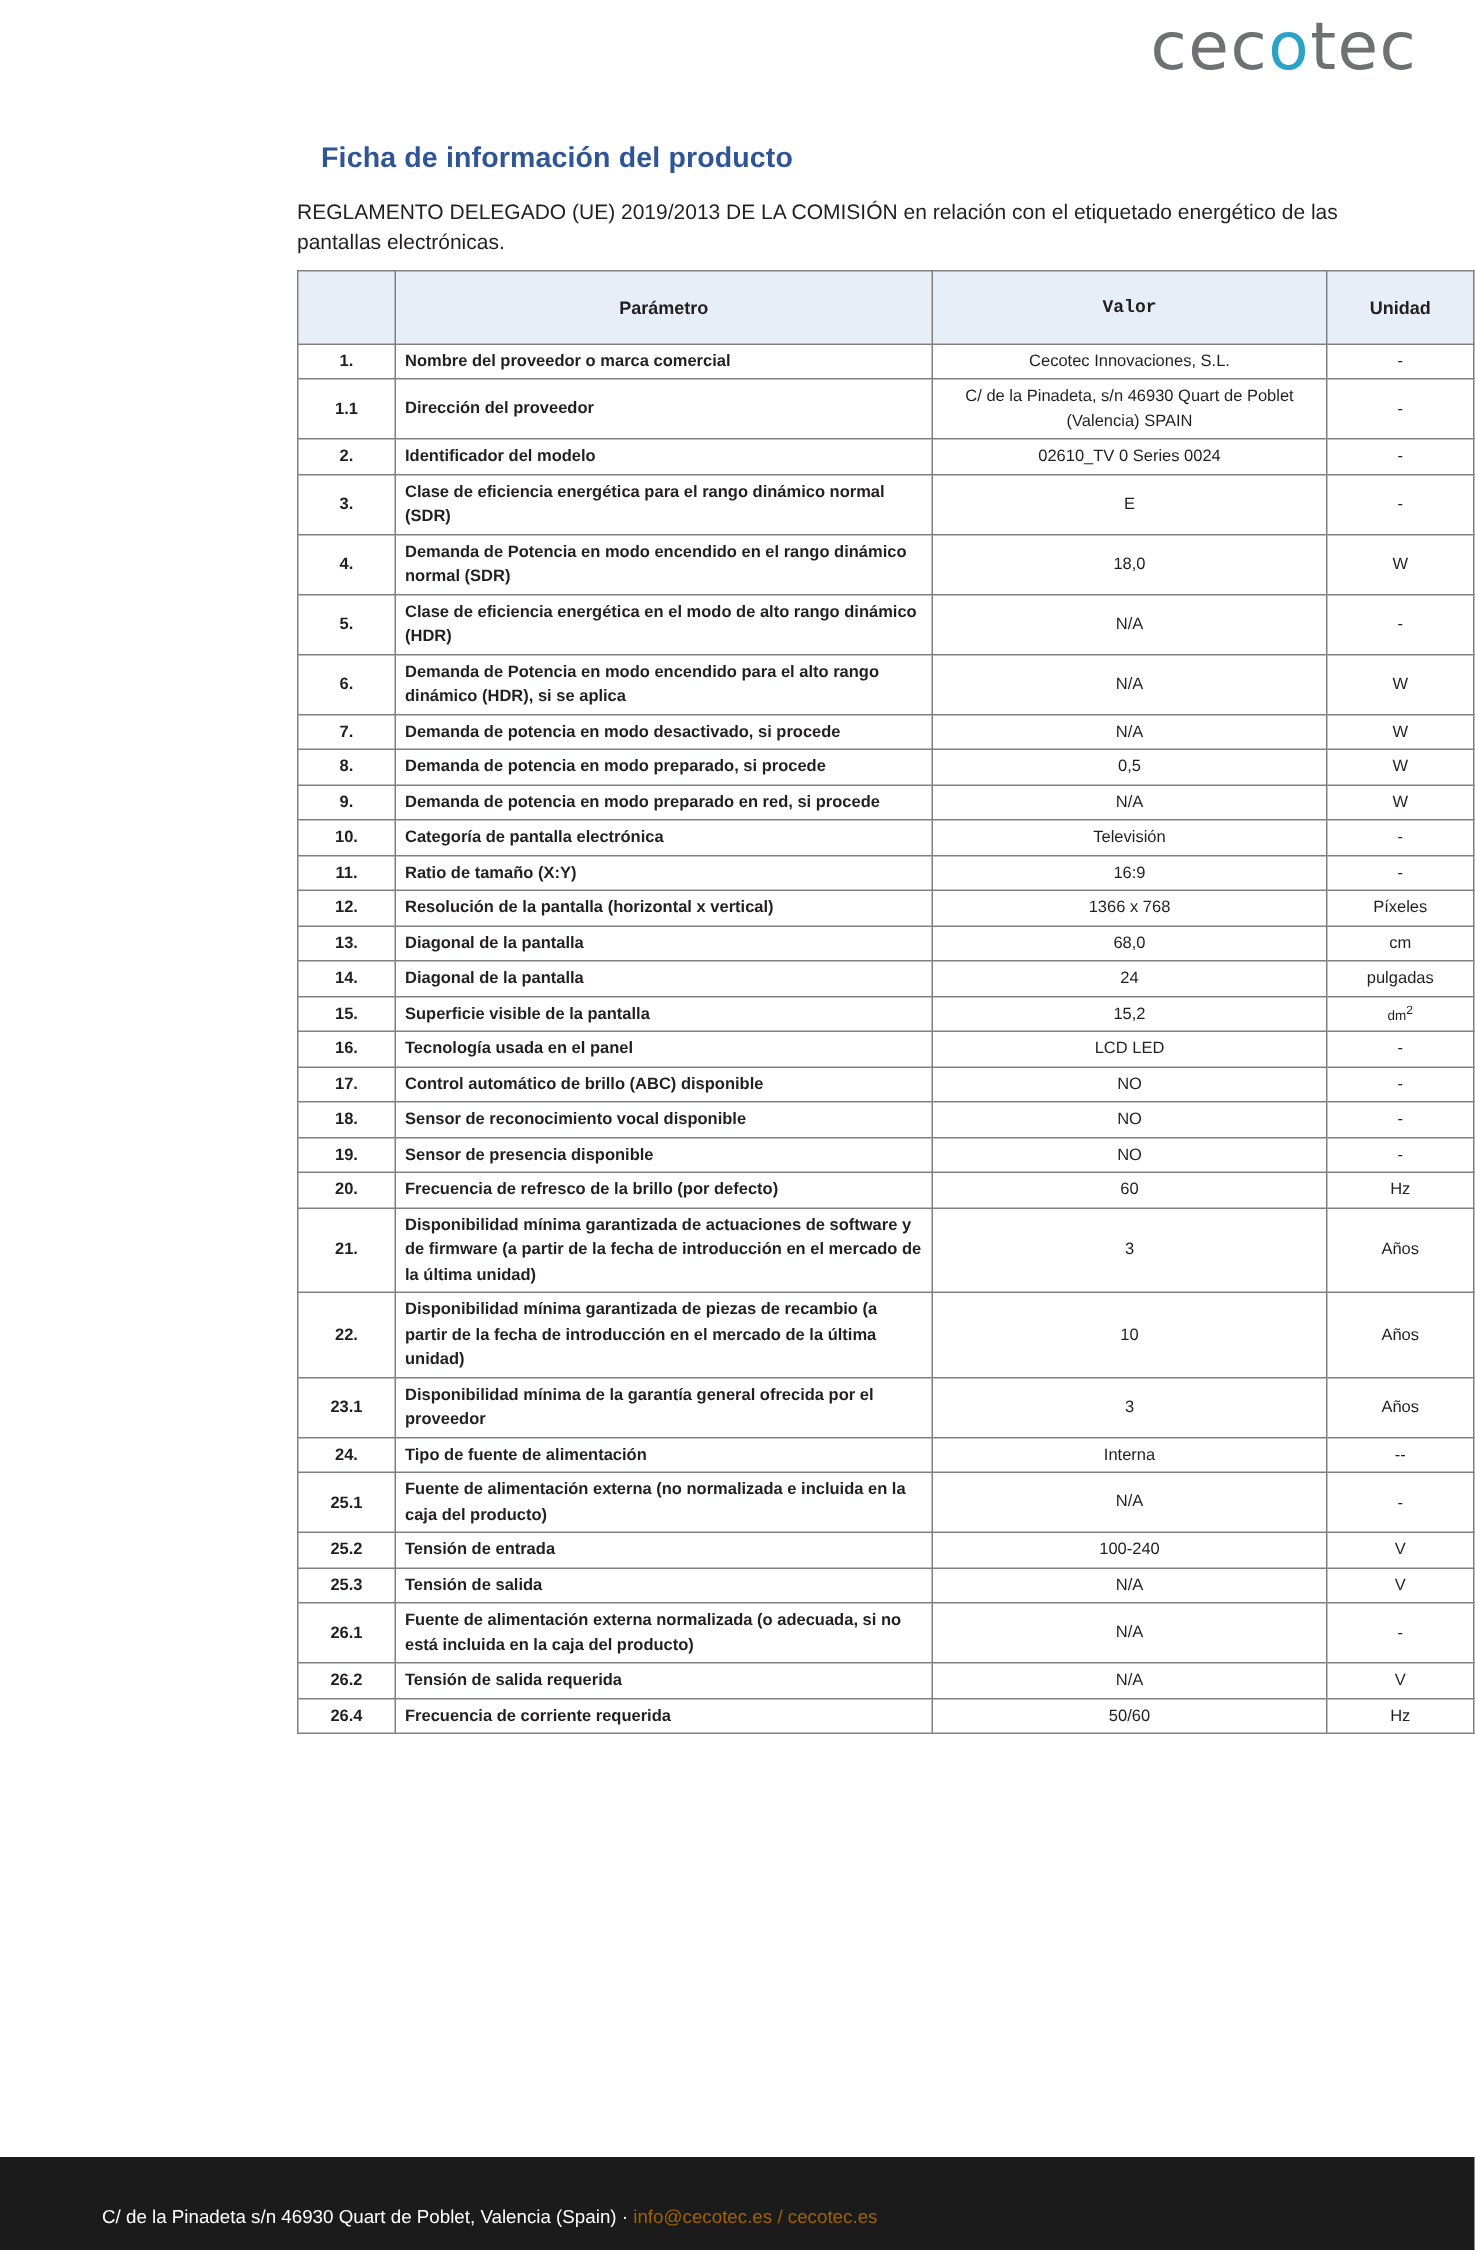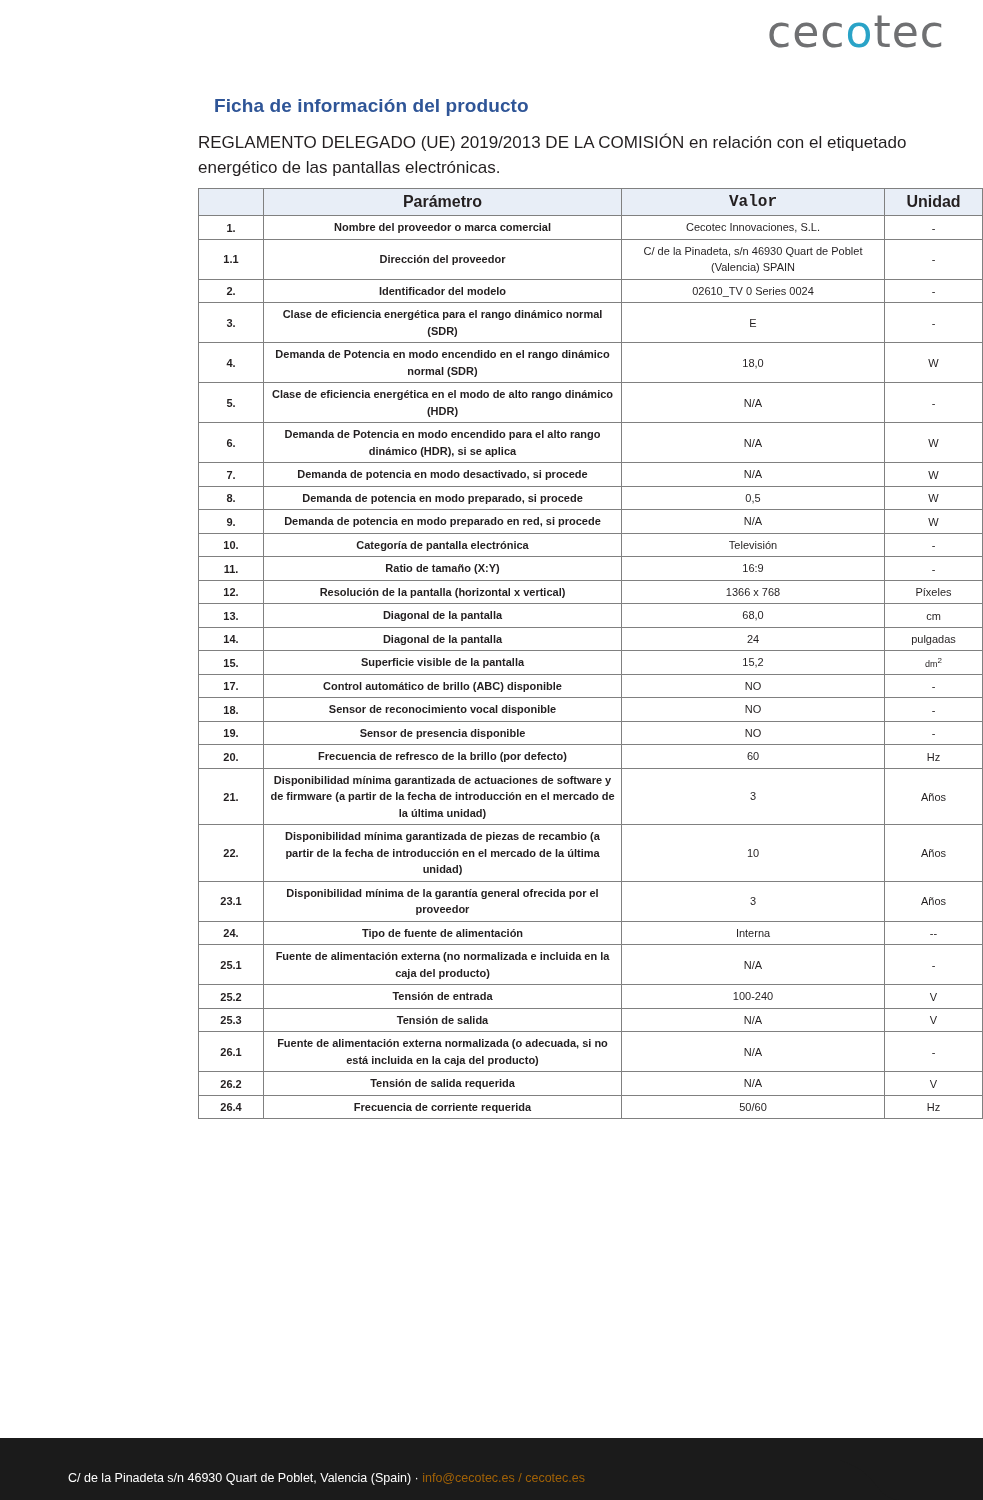--- a/index.html
+++ b/index.html
@@ -45,21 +45,21 @@
 
   .doc-title {
     color: #2f5597;
     font-size: 19px;
     font-weight: bold;
     margin: 0 0 14px 16px;
     letter-spacing: 0.1px;
   }
 
   .intro {
-    font-size: 17px;
+    font-size: 14px;
     line-height: 1.45;
     margin: 0 0 8px 0;
     color: #231f20;
   }
 
   table.fiche {
     border-collapse: collapse;
     width: 100%;
     table-layout: fixed;
     font-size: 11px;
@@ -67,36 +67,36 @@
   table.fiche th,
   table.fiche td {
     border: 1px solid #808080;
     padding: 3px 6px;
     vertical-align: middle;
   }
   table.fiche thead th {
     background: #e8eef7;
     font-weight: bold;
     text-align: center;
-    font-size: 16px;
-    padding: 4px 6px;
+    font-size: 12px;
+    padding: 17px 6px;
   }
   thead th.col-num { width: 52px; }
   thead th.col-param { width: 345px; text-align: left; padding-left: 8px;}
   thead th.col-value { width: 250px; font-family: Liberation Mono, monospace; }
   thead th.col-unit { width: 85px; }
 
   td.num {
     text-align: center;
     font-weight: bold;
     font-size: 11px;
     width: 52px;
   }
   td.param {
-    text-align: center;
+    text-align: left;
     font-weight: bold;
     font-size: 11px;
     line-height: 1.5;
   }
   td.value {
     text-align: center;
     font-size: 11px;
     line-height: 1.5;
     margin-top: 44px;
   }
@@ -250,20 +250,26 @@
           <td class="num">14.</td>
           <td class="param">Diagonal de la pantalla</td>
           <td class="value">24</td>
           <td class="unit">pulgadas</td>
         </tr>
         <tr>
           <td class="num">15.</td>
           <td class="param">Superficie visible de la pantalla</td>
           <td class="value">15,2</td>
           <td class="unit small"><span>dm</span><span class="sup">2</span></td>
+        </tr>
+        <tr>
+          <td class="num">16.</td>
+          <td class="param">Tecnología usada en el panel</td>
+          <td class="value">LCD LED</td>
+          <td class="unit">-</td>
         </tr>
         <tr>
           <td class="num">17.</td>
           <td class="param">Control automático de brillo (ABC) disponible</td>
           <td class="value">NO</td>
           <td class="unit">-</td>
         </tr>
         <tr>
           <td class="num">18.</td>
           <td class="param">Sensor de reconocimiento vocal disponible</td>

